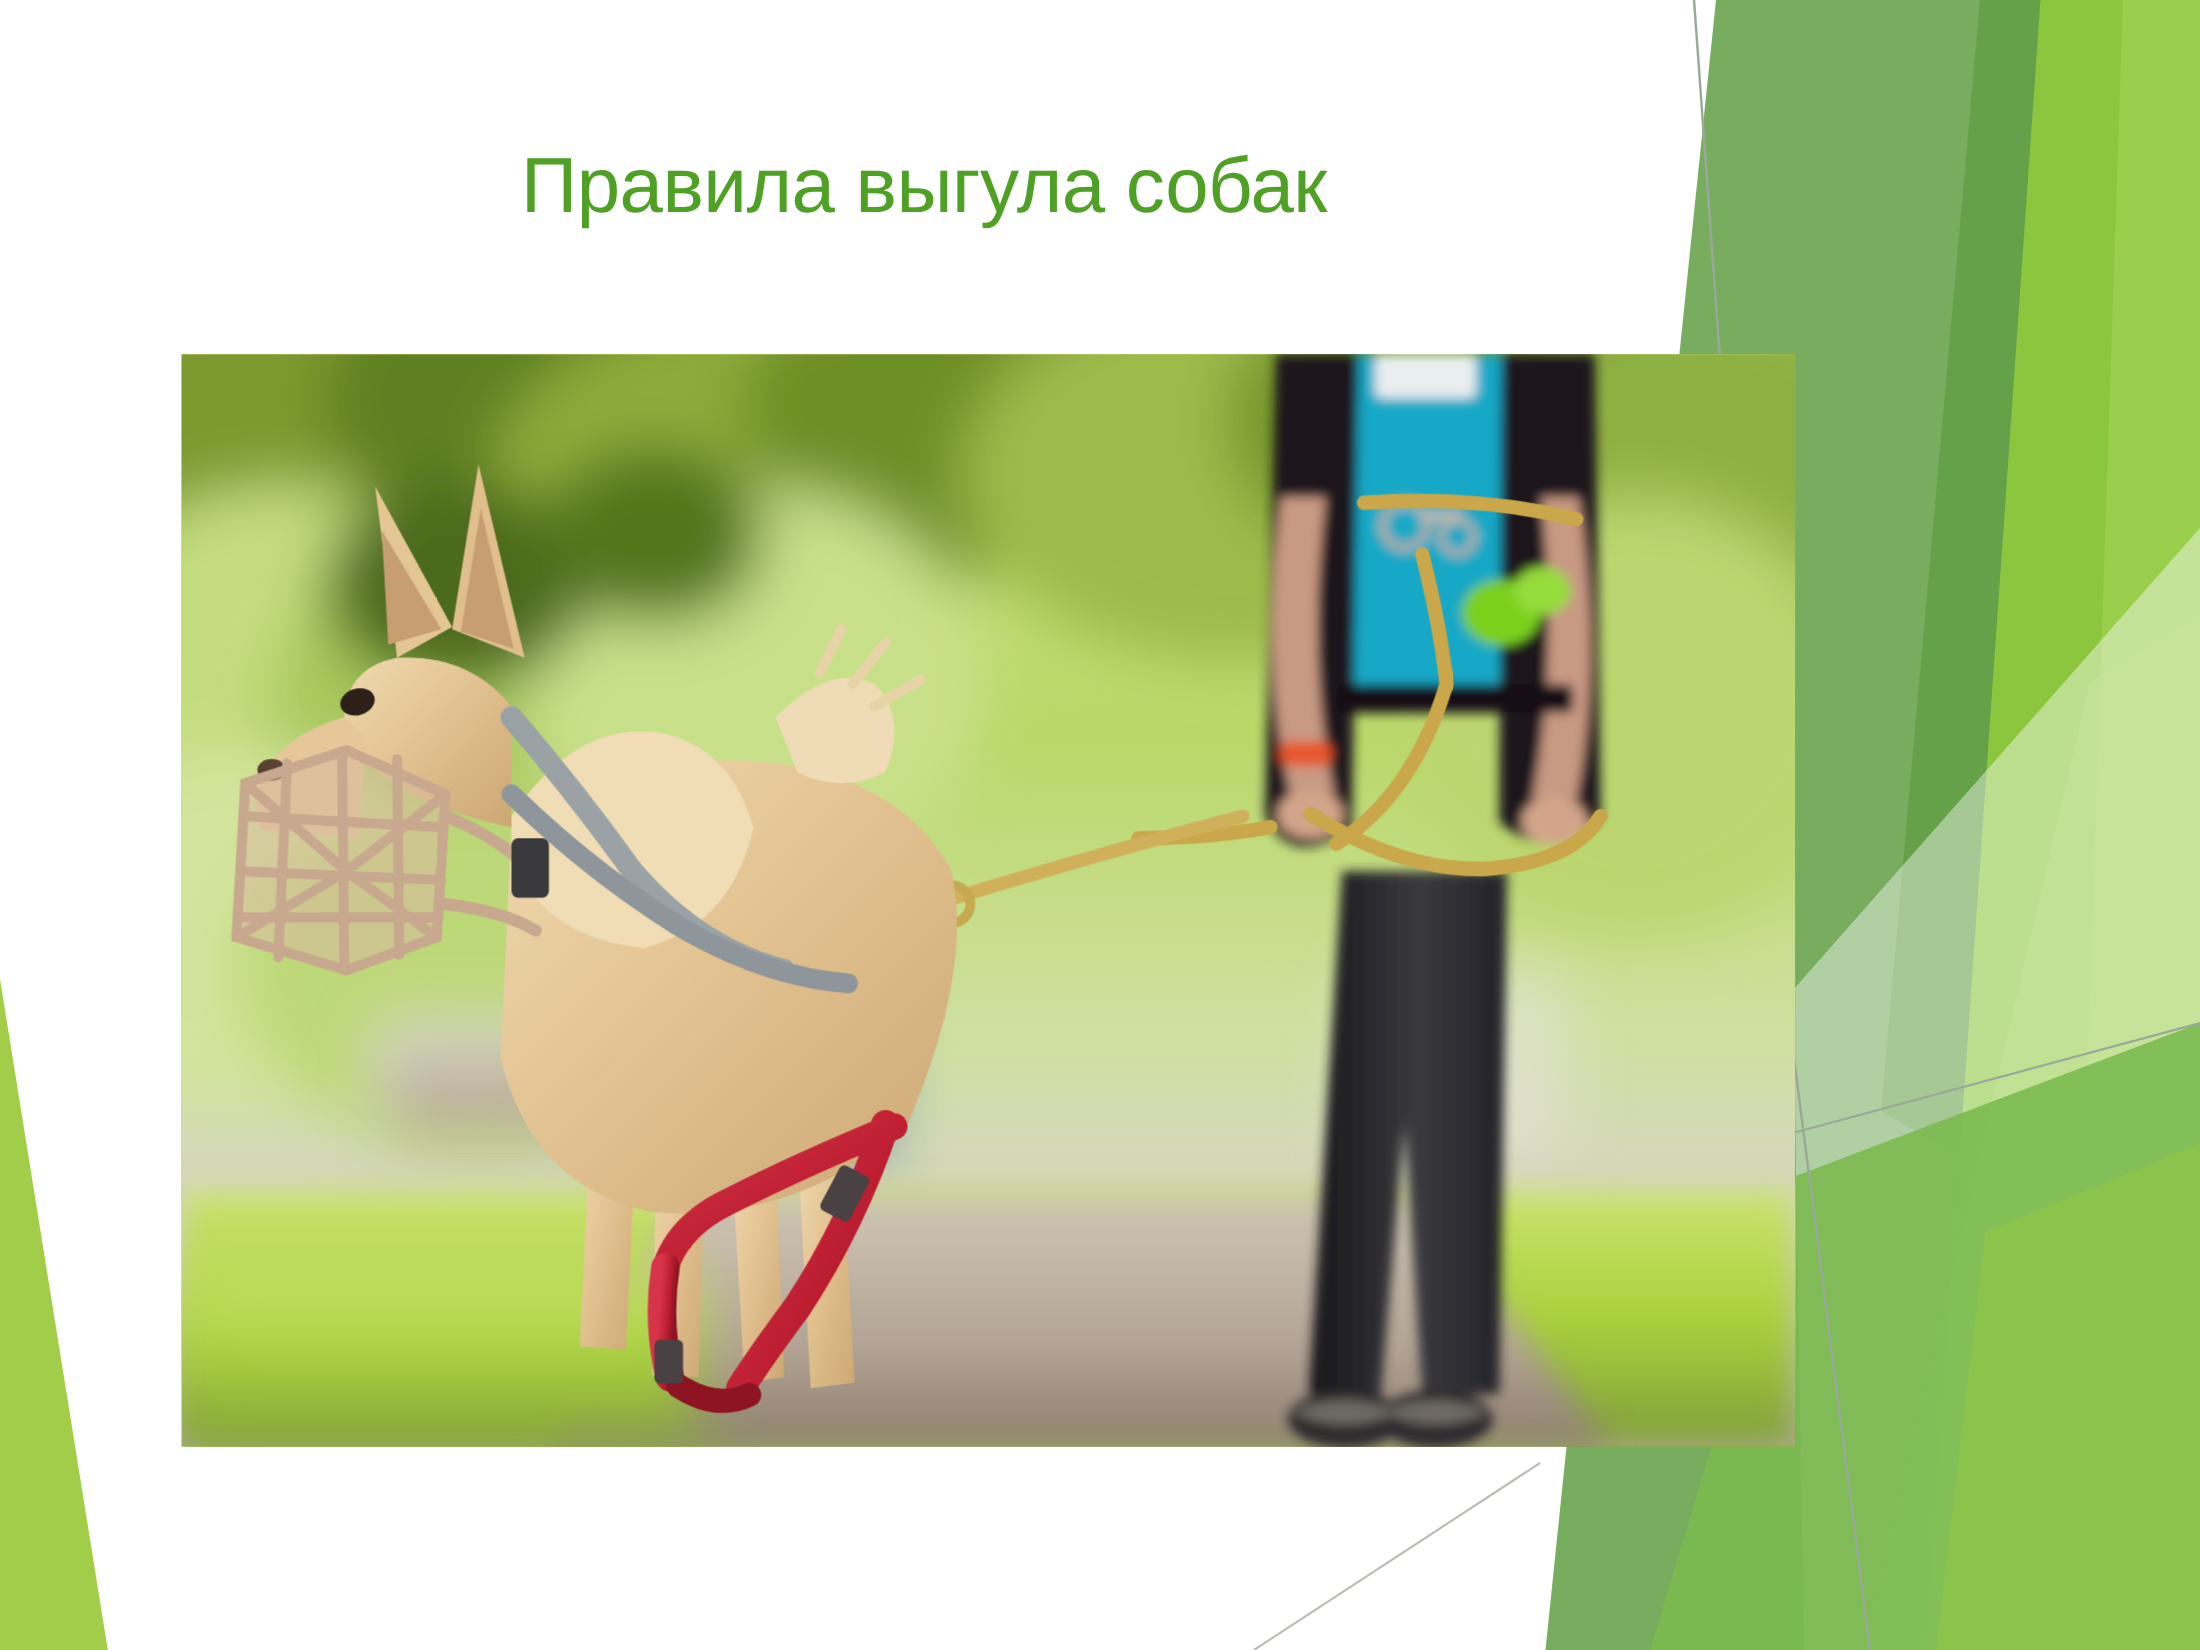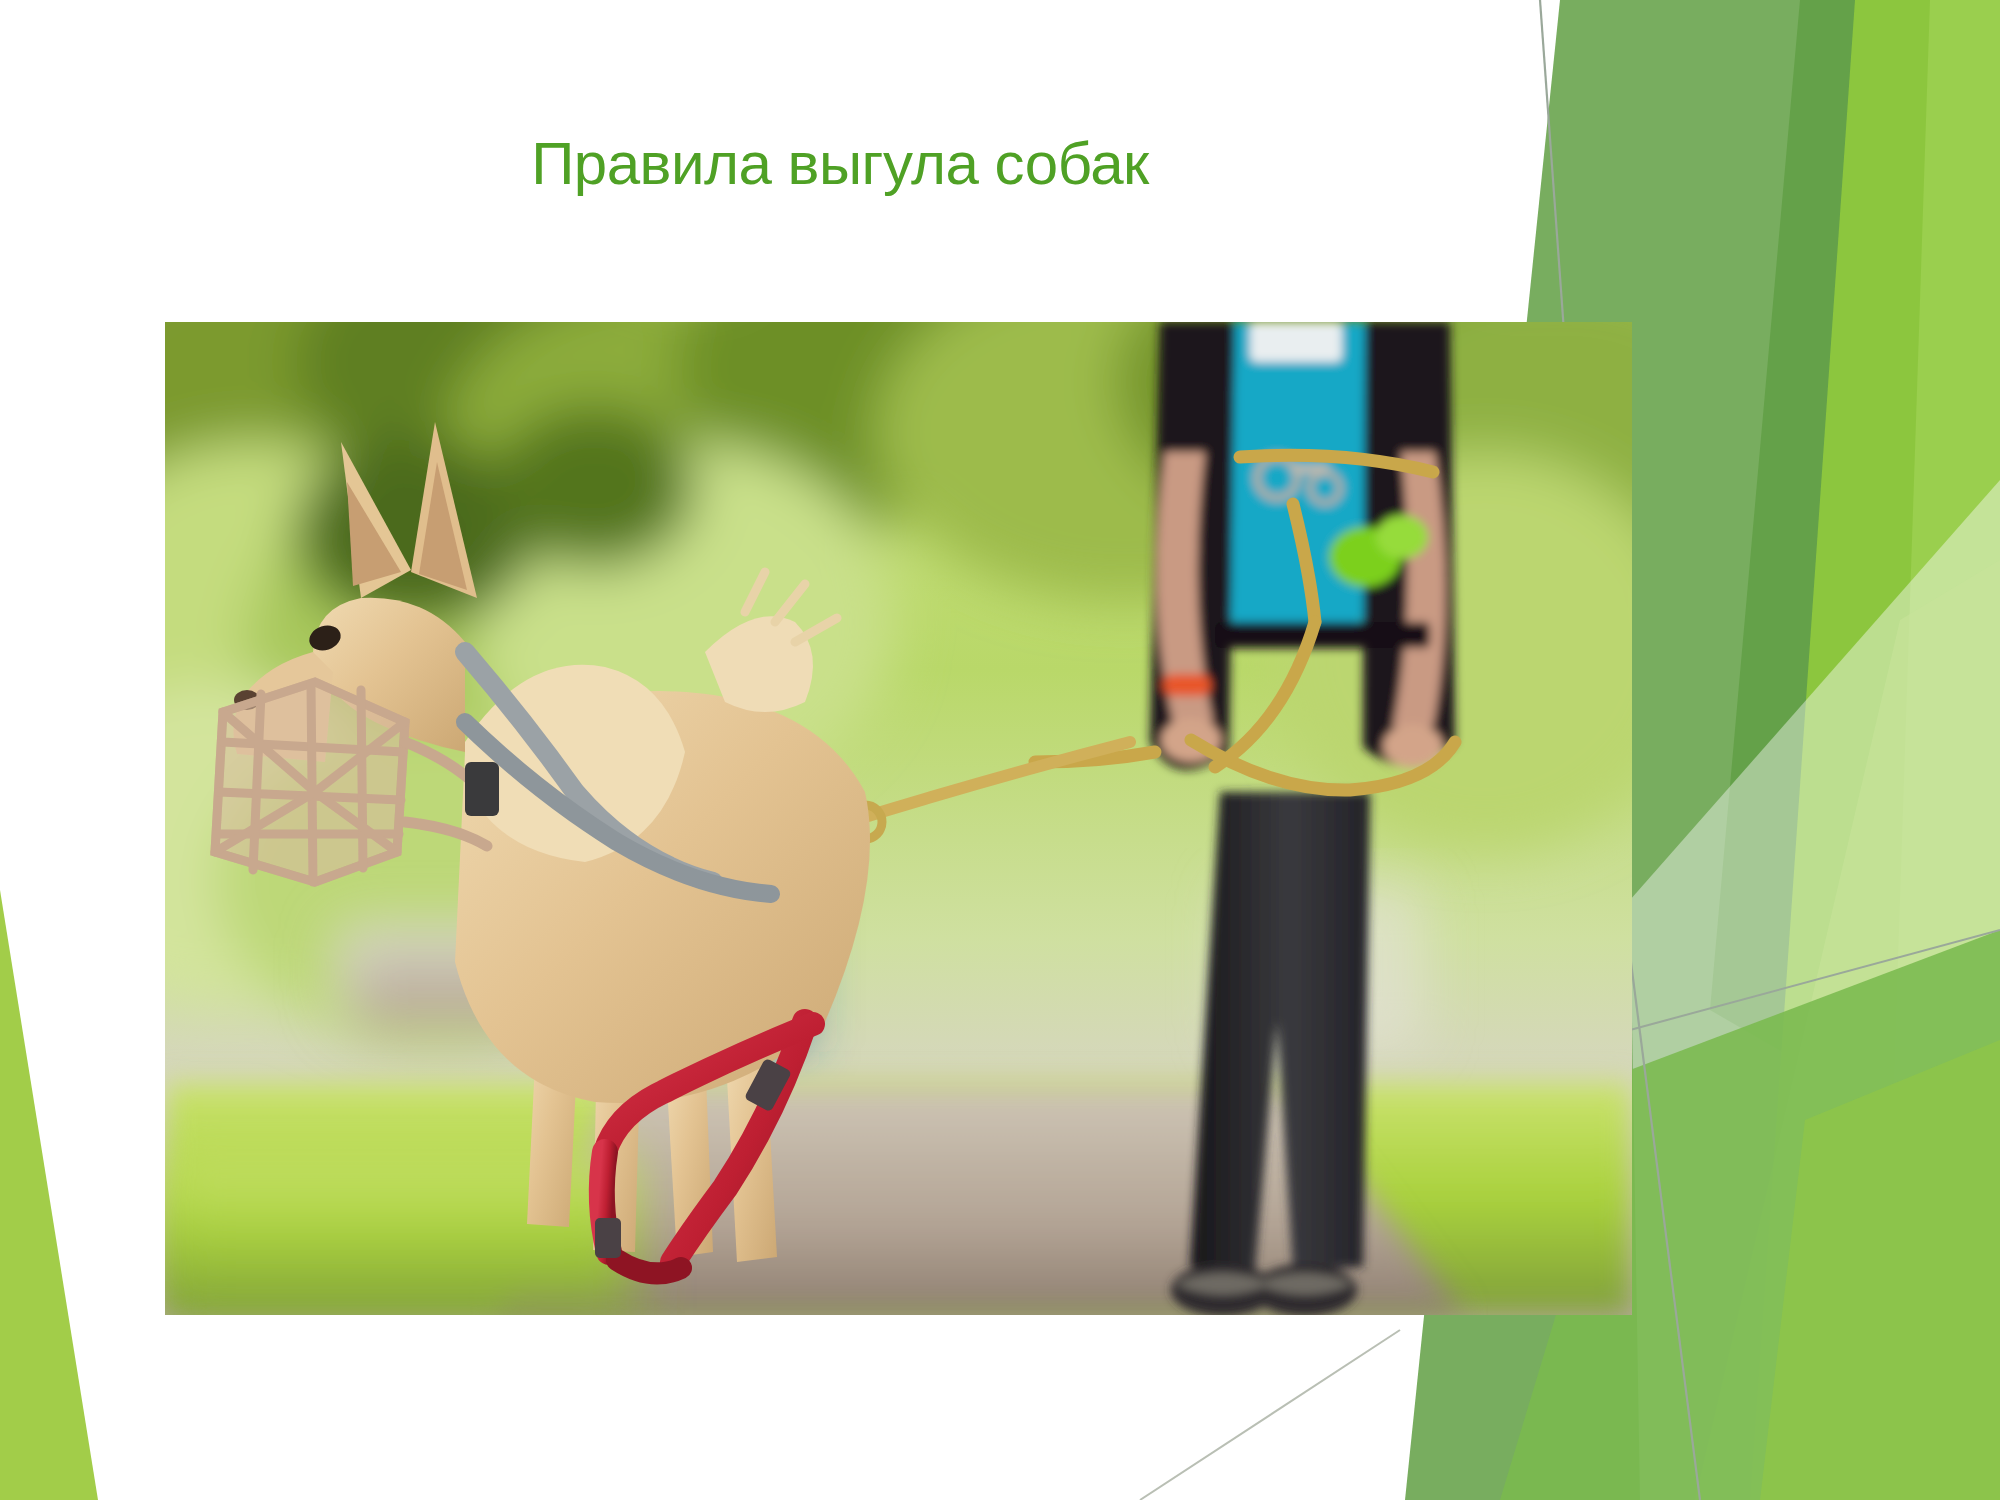--- a/index.html
+++ b/index.html
@@ -28,21 +28,21 @@
   #title-block{
     position:absolute;
     left:250px; top:132px;
     width:1180px;
     text-align:center;
   }
   #slide-title{
     margin:0;
     font-family:"Liberation Sans","DejaVu Sans",sans-serif;
     font-weight:400;
-    font-size:60px;
+    font-size:71px;
     line-height:1.08;
     letter-spacing:-0.5px;
     color:#4FA125;
     white-space:nowrap;
   }
 
   
   #photo-frame{
     position:absolute;
     left:165px; top:322px;

